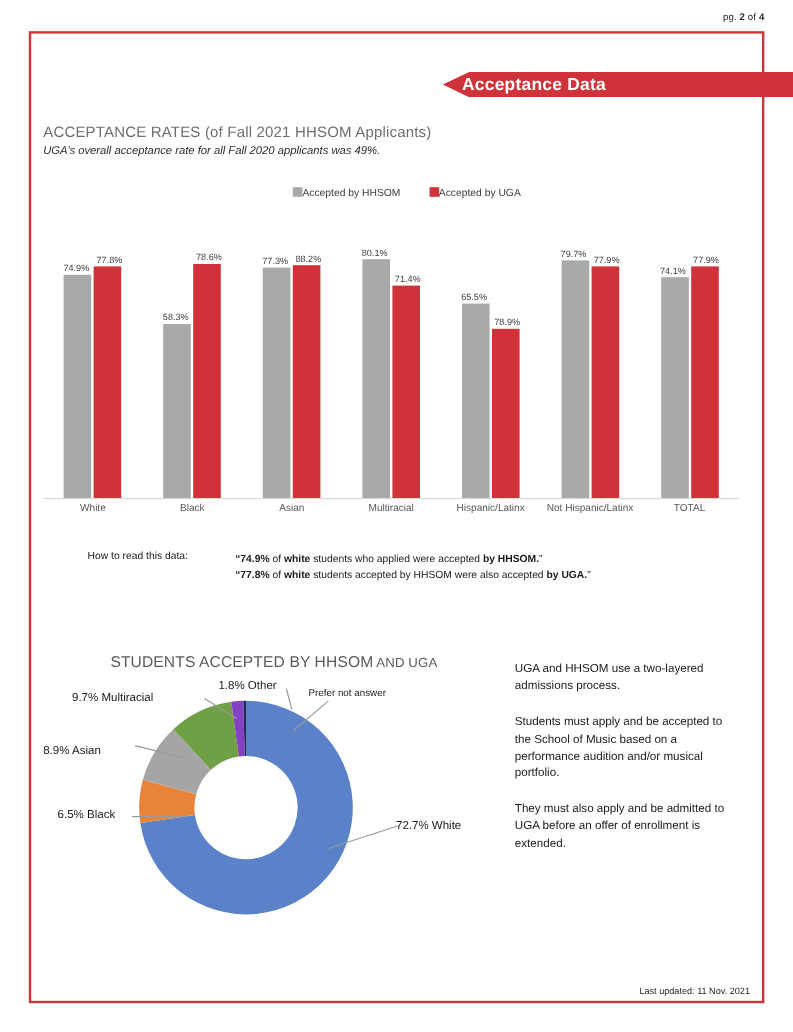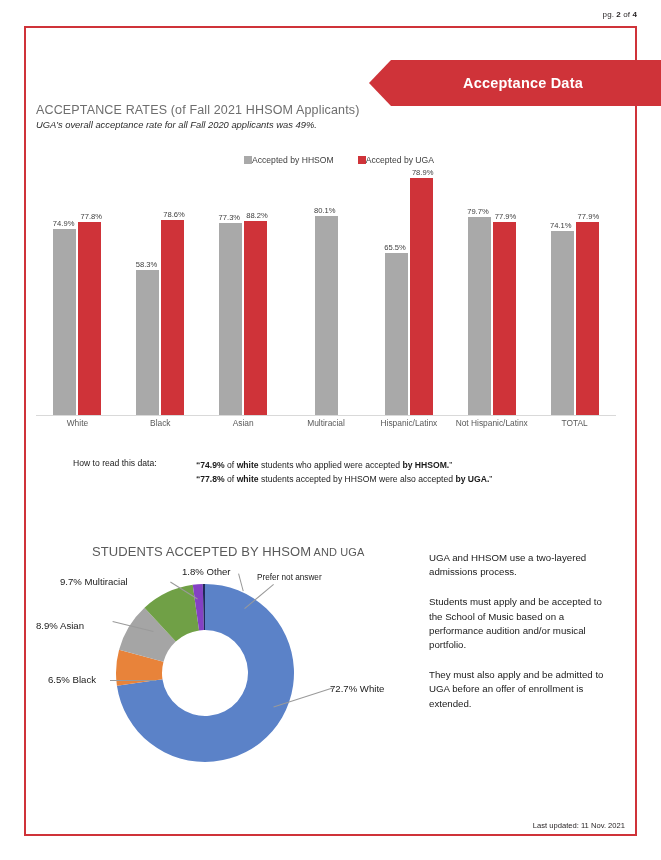--- a/index.html
+++ b/index.html
@@ -36,26 +36,25 @@
 
   
   .banner-wrap {
     position: absolute;
     left: 369px; top: 60px;
     width: 292px; height: 35px;
   }
   .banner {
     position: absolute;
     left: 0; top: 0;
-    width: 292px; height: 46px;
+    width: 292px; height: 21px;
     background: #cf3339;
     clip-path: polygon(0% 50%, 22px 0%, 100% 0%, 100% 100%, 22px 100%);
     display: flex;
     align-items: center;
-    justify-content: center;
   }
   .banner-title {
     color: #ffffff;
     font-size: 14.5px;
     font-weight: bold;
     letter-spacing: .2px;
     padding-left: 16px;
   }
 
   
@@ -272,26 +271,29 @@
             <span class="bar-label">77.3%</span>
           </div>
           <div class="bar red" style="height: 194px; background: rgb(207, 51, 57);">
             <span class="bar-label">88.2%</span>
           </div>
         </div>
         <div class="bar-group">
           <div class="bar gray" style="height: 198.648px; background: rgb(169, 169, 169);">
             <span class="bar-label">80.1%</span>
           </div>
+          <div class="bar red" style="height: 177.072px; background: rgb(207, 51, 57);">
+            <span class="bar-label">71.4%</span>
+          </div>
         </div>
         <div class="bar-group">
           <div class="bar gray" style="height: 162.44px; background: rgb(169, 169, 169);">
             <span class="bar-label">65.5%</span>
           </div>
-          <div class="bar red" style="height: 237px; background: rgb(207, 51, 57);">
+          <div class="bar red" style="height: 141px; background: rgb(207, 51, 57);">
             <span class="bar-label">78.9%</span>
           </div>
         </div>
         <div class="bar-group">
           <div class="bar gray" style="height: 197.656px; background: rgb(169, 169, 169);">
             <span class="bar-label">79.7%</span>
           </div>
           <div class="bar red" style="height: 193.192px; background: rgb(207, 51, 57);">
             <span class="bar-label">77.9%</span>
           </div>

